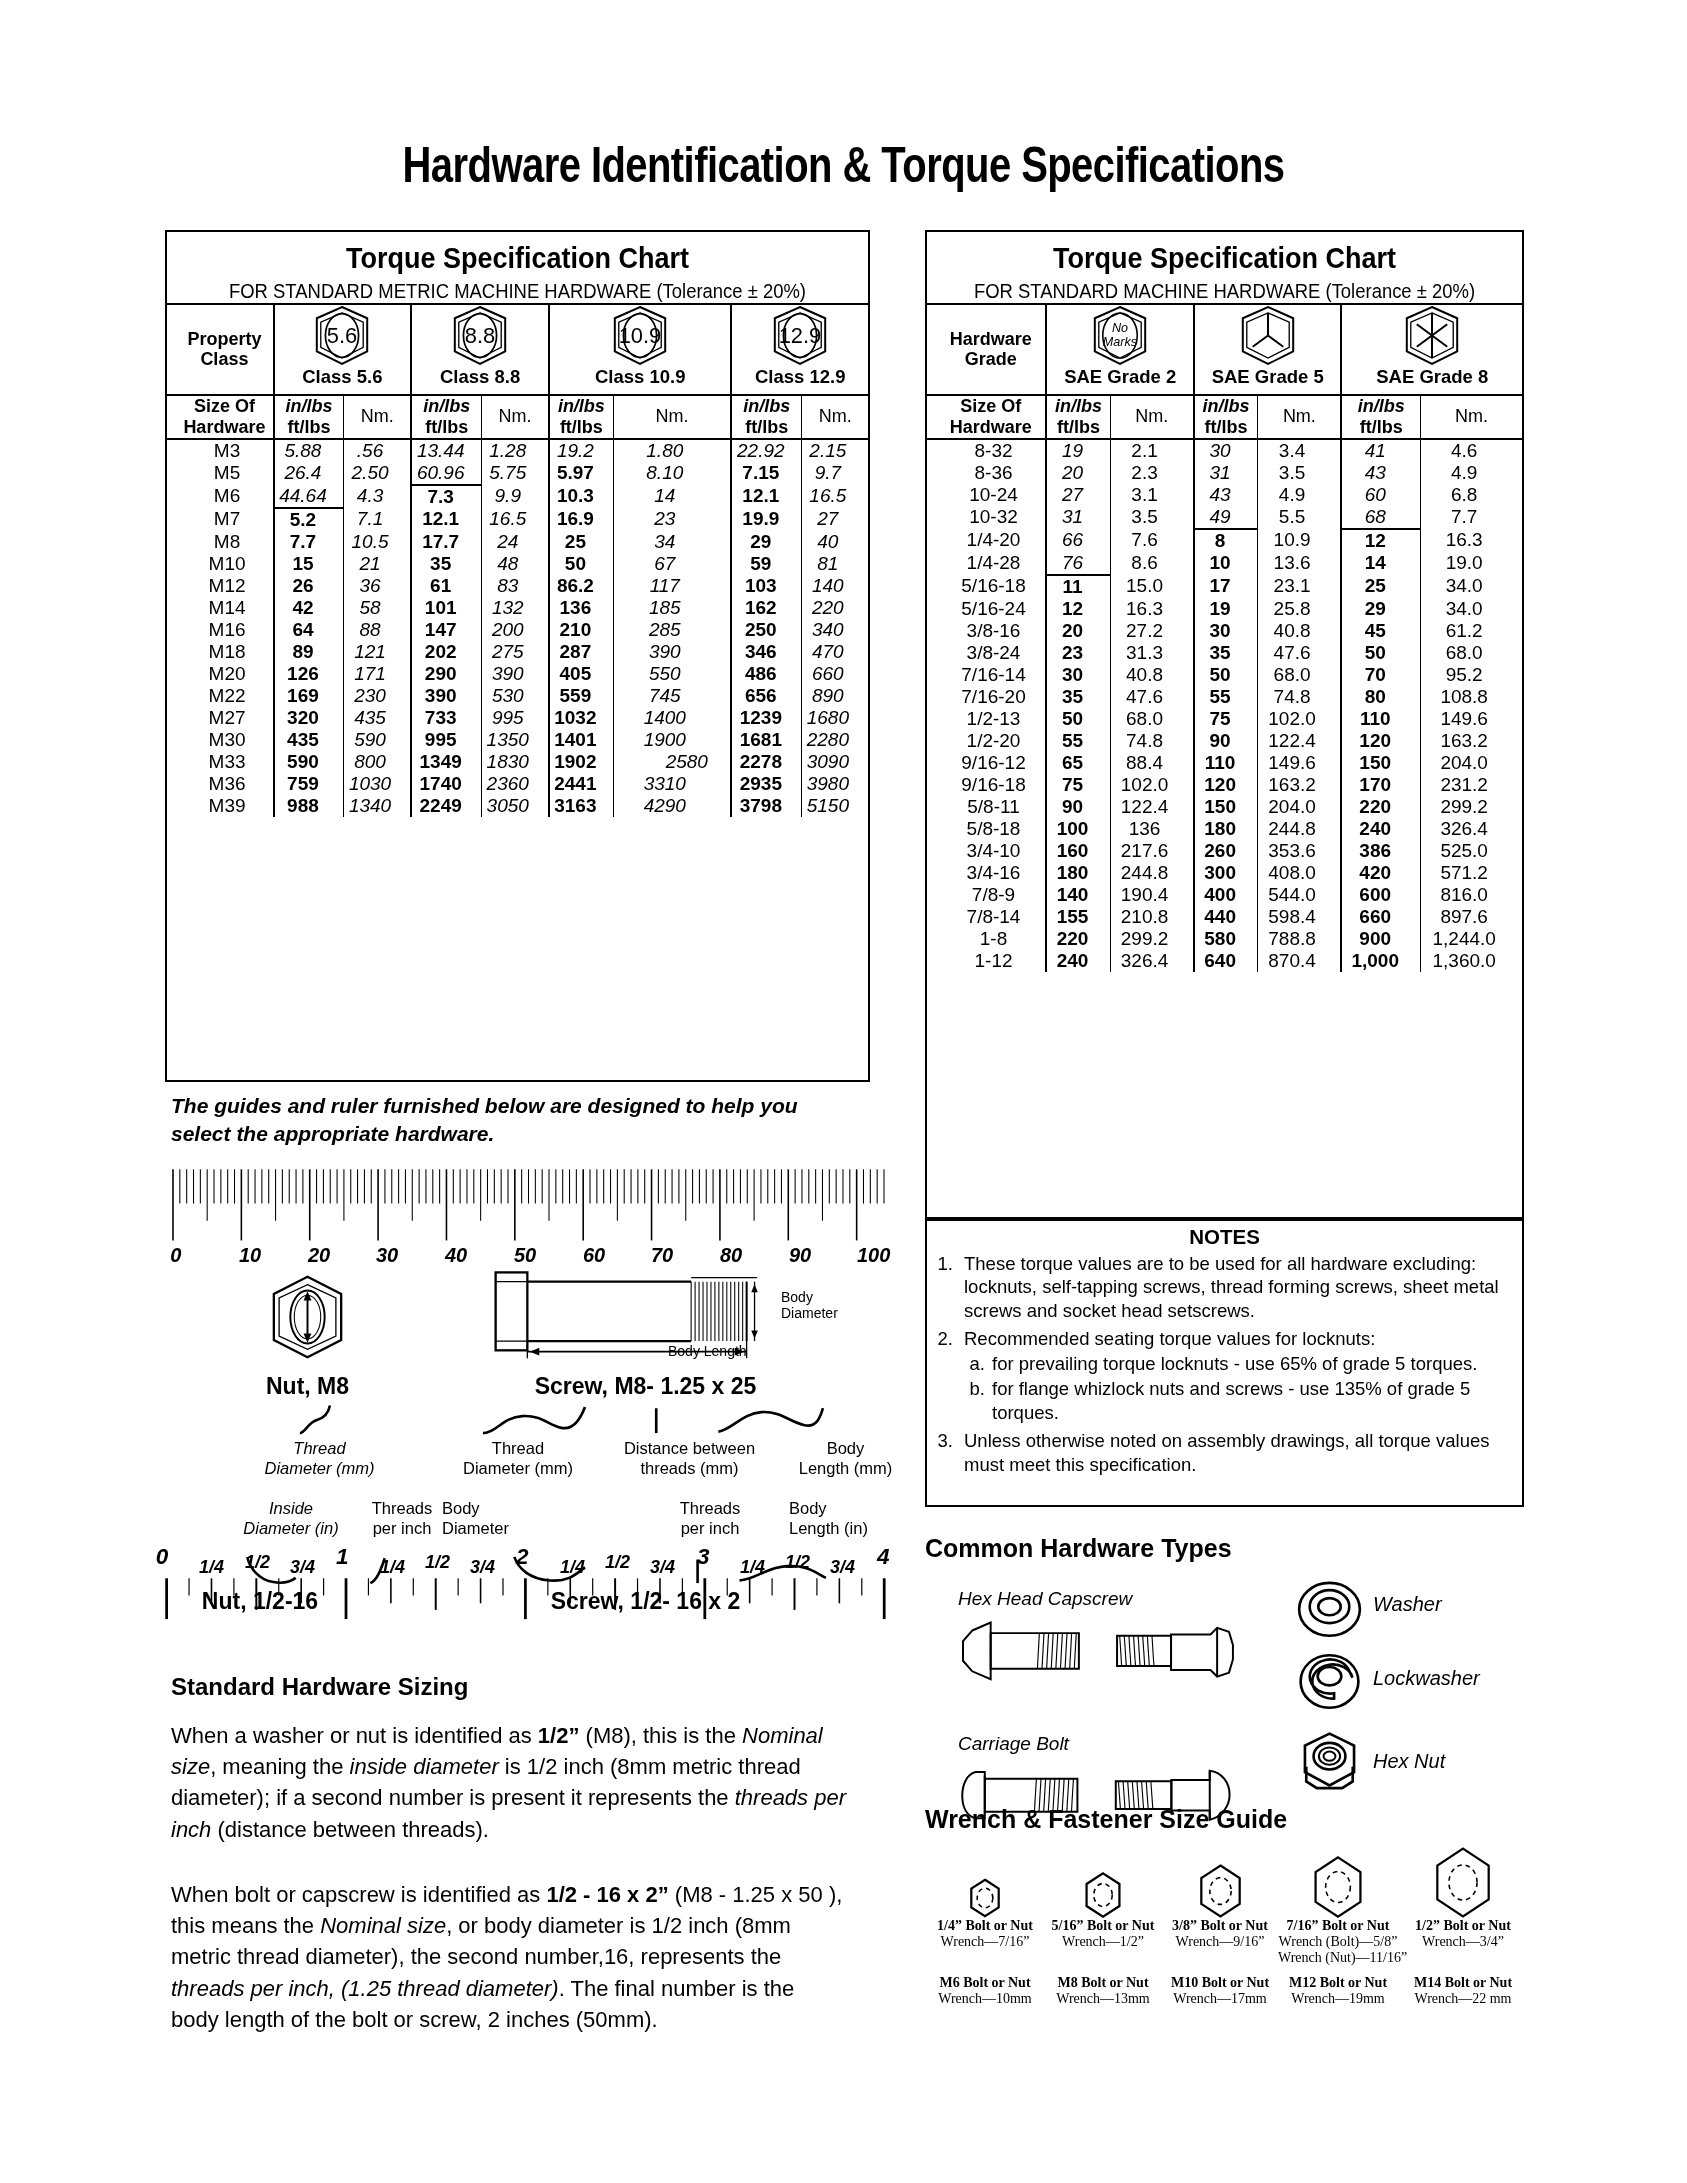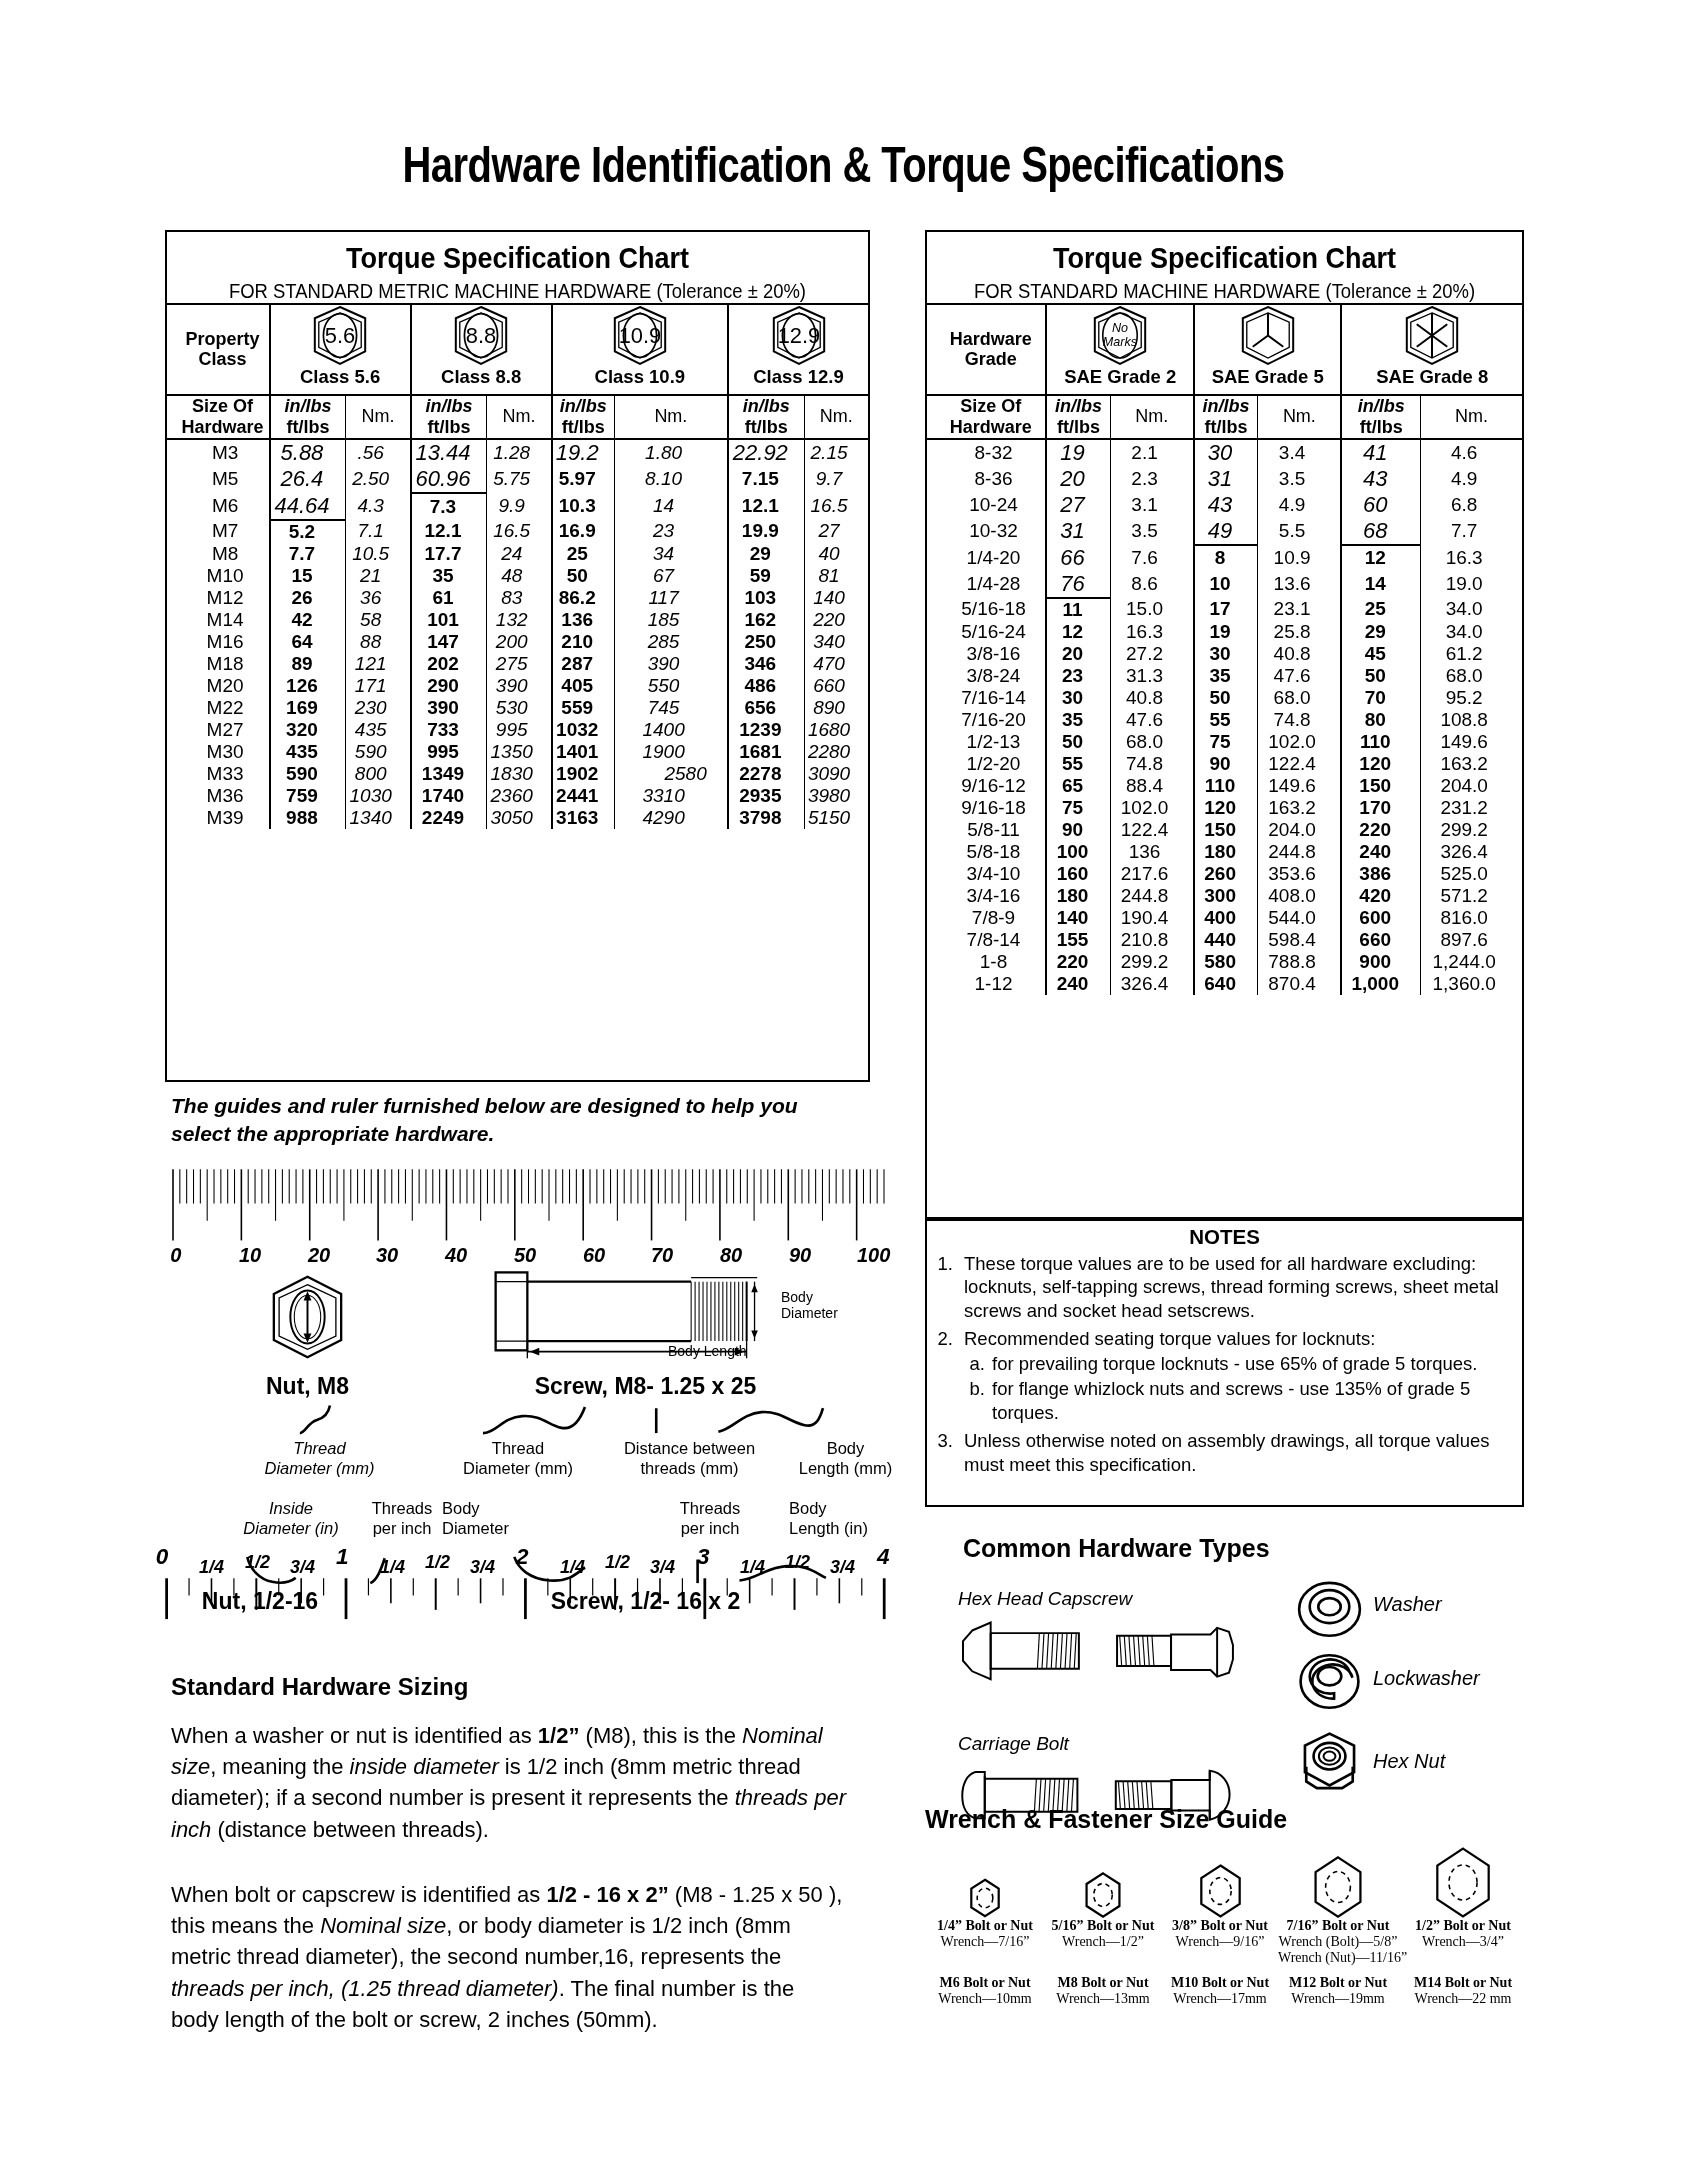--- a/index.html
+++ b/index.html
@@ -34,21 +34,21 @@
   .vline-thick{border-left:2px solid #000 !important;}
   .topline{border-top:2.6px solid #000 !important;}
 
   .lbl-stack{font-weight:bold;font-size:18px;line-height:1.12;text-align:left;padding-left:9.3px !important;}
   .grade-name{font-weight:bold;font-size:18.5px;padding-bottom:5.3px !important;}
   .unit-it{font-style:italic;font-weight:bold;font-size:18px;}
   .unit-bd{font-weight:bold;font-size:18px;}
   .unit-nm{font-size:18px;}
 
   td.sz{font-size:19px;text-align:left;padding-left:14.6px !important;}
-  td.v-it{font-style:italic;font-size:22px;padding-right:12px !important;text-align:right;}
+  td.v-it{font-style:italic;font-size:19px;padding-right:12px !important;text-align:right;}
   td.v-bd{font-weight:bold;font-size:19px;padding-right:12px !important;text-align:right;}
   td.v-nm{font-size:19px;padding-right:14.6px !important;text-align:right;}
   td.v-nm-it{font-style:italic;font-size:19px;padding-right:14.6px !important;text-align:right;}
   td.ubrk{border-bottom:2px solid #000 !important;}
 
   
   .hexwrap{display:flex;justify-content:center;align-items:center;height:61px;}
   svg.hex{display:block;}
   .hexnum{font-family:"Liberation Sans Narrow","Liberation Sans",sans-serif;font-size:33px;}
   .nomarks{font-family:"Liberation Sans Narrow","Liberation Sans",sans-serif;font-size:19px;font-style:italic;}
@@ -90,21 +90,21 @@
      font-weight:bold;font-size:20.5px;text-align:center;padding-top:4px;}
   ol.notes{margin:2.6px 0 0 0;padding:0 9.3px 0 37px;list-style:none;
     font-family:"Liberation Sans Narrow","Liberation Sans",sans-serif;font-size:18.5px;line-height:1.28;}
   ol.notes>li{position:relative;margin-bottom:4.6px;}
   ol.notes>li>.mk{position:absolute;left:-26.5px;top:0;}
   ol.sub{margin:1.3px 0 0 0;padding:0 0 0 28px;list-style:none;}
   ol.sub>li{position:relative;margin-top:1.3px;}
   ol.sub>li>.mk{position:absolute;left:-22.5px;top:0;}
 
   
-  #cht-title{position:absolute;left:963px;top:1534px;
+  #cht-title{position:absolute;left:925px;top:1534px;
     font-family:"Liberation Sans Narrow","Liberation Sans",sans-serif;font-weight:bold;font-size:25px;}
   .hwlabel{position:absolute;font-family:"Liberation Sans Narrow","Liberation Sans",sans-serif;
     font-style:italic;font-size:19px;}
   .hwlabel2{position:absolute;font-family:"Liberation Sans Narrow","Liberation Sans",sans-serif;
     font-style:italic;font-size:20px;}
 
   #wfsg-title{position:absolute;left:925px;top:1805px;
     font-family:"Liberation Sans Narrow","Liberation Sans",sans-serif;font-weight:bold;font-size:25px;}
   .wcol{position:absolute;text-align:center;
     font-family:Liberation Serif, serif;}

